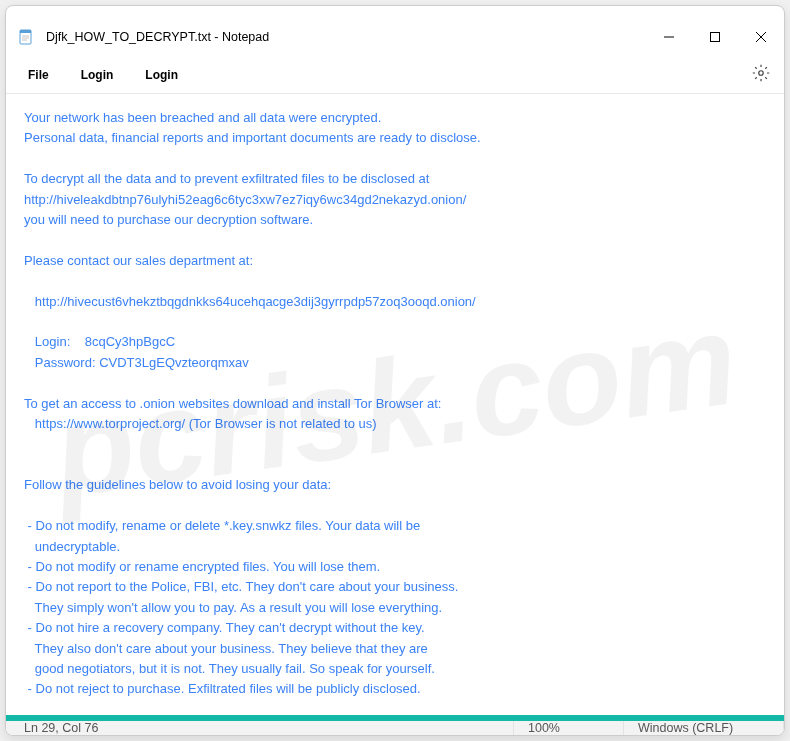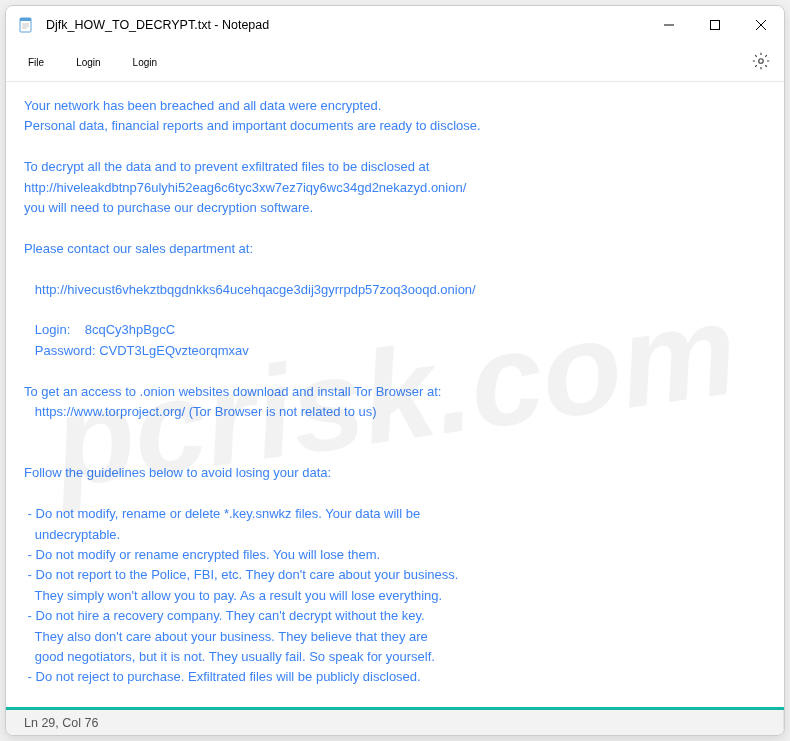--- a/index.html
+++ b/index.html
@@ -21,20 +21,21 @@
     flex-direction: column;
     overflow: hidden;
     box-shadow: 0 4px 12px rgba(0,0,0,0.1);
   }
   .titlebar {
     height: 38px;
     display: flex;
     align-items: center;
     background: #ffffff;
     padding-left: 12px;
+    margin-top: 12px;
   }
   .title-icon {
     width: 16px; height: 16px;
     margin-right: 12px;
     display: flex; align-items: center; justify-content: center;
   }
   .title-text {
     font-size: 12.5px;
     color: #000;
     flex: 1;
@@ -53,24 +54,25 @@
   .win-btn svg { stroke: #000; stroke-width: 1; fill: none; }
   .menubar {
     height: 38px;
     display: flex;
     align-items: center;
     padding: 0 6px;
     border-bottom: 1px solid #e8e8e8;
   }
   .menu-item {
     padding: 6px 16px;
-    font-size: 10px;
+    font-size: 12px;
     color: #000;
     cursor: pointer;
     border-radius: 4px;
+    font-weight: bold;
   }
   .menu-spacer { flex: 1; }
   .gear-btn {
     width: 34px; height: 34px;
     display: flex; align-items: center; justify-content: center;
     cursor: pointer;
   }
   .content {
     flex: 1;
     padding: 14px 18px 8px 18px;
@@ -78,23 +80,23 @@
     position: relative;
   }
   .text {
     font-family: Liberation Sans, sans-serif;
     font-size: 13px;
     line-height: 20.4px;
     color: #3b82f6;
     white-space: pre;
   }
   .statusbar {
-    height: 28px;
+    height: 20px;
     background: #f3f3f3;
-    border-top: 3px solid #14b8a6;
+    border-top: 6px solid #14b8a6;
     display: flex;
     align-items: center;
     font-size: 12.5px;
     color: #555;
   }
   .status-cell { padding: 0 14px; border-right: 1px solid #e3e3e3; height: 100%; display:flex; align-items:center;}
   .status-cell.first { border-left: none; padding-left: 18px;}
   .status-flex { flex: 1; }
   .watermark {
     position: absolute;
@@ -187,14 +189,16 @@
 <span> - Do not report to the Police, FBI, etc. They don't care about your business.</span>
 <span>   They simply won't allow you to pay. As a result you will lose everything.</span>
 <span> - Do not hire a recovery company. They can't decrypt without the key.</span>
 <span>   They also don't care about your business. They believe that they are</span>
 <span>   good negotiators, but it is not. They usually fail. So speak for yourself.</span>
 <span> - Do not reject to purchase. Exfiltrated files will be publicly disclosed.</span></div>
   </div>
 
   <div class="statusbar">
     <div class="status-cell first status-flex">Ln 29, Col 76</div>
+    <div class="status-cell" style="width:110px">100%</div>
+    <div class="status-cell" style="width:160px">Windows (CRLF)</div>
   </div>
 </div>
 
 </body></html>

